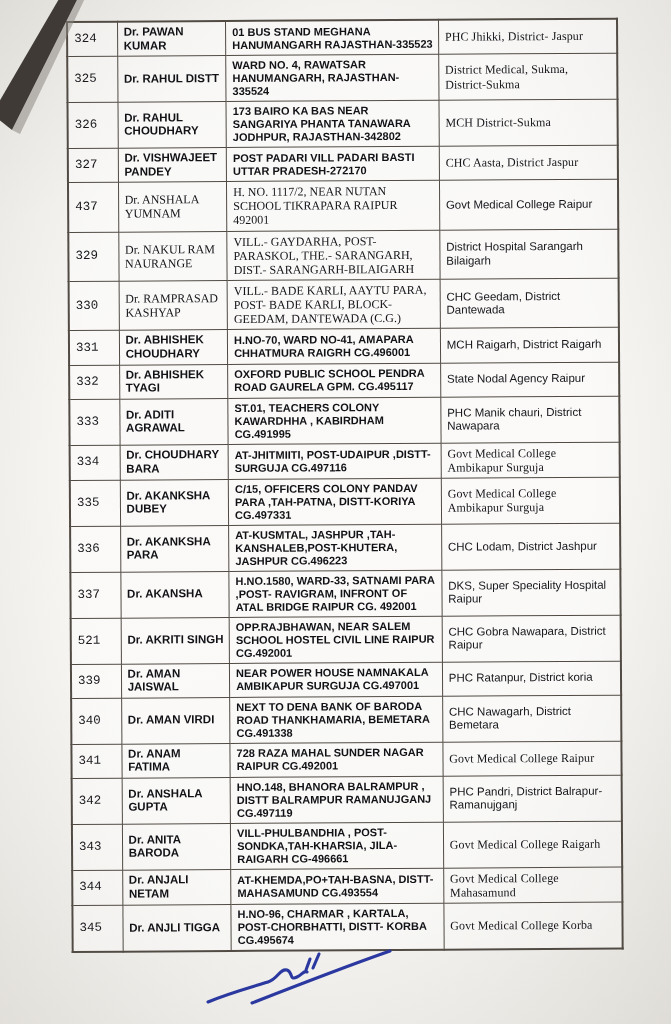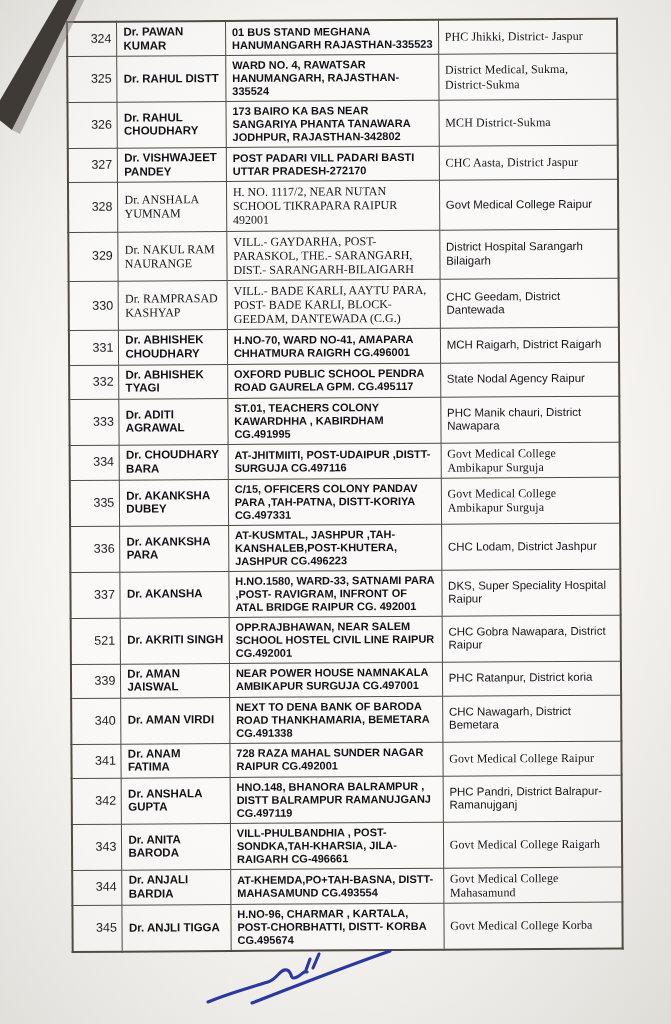--- a/index.html
+++ b/index.html
@@ -25,21 +25,21 @@
   .doc-table td{
     border:1px solid #514b44;
     padding:3px 5px 3px 6px;
     vertical-align:middle;
     line-height:1.18;
     word-wrap:break-word;
   }
   .doc-table{border:2px solid #514b44;}
   .f-serif{font-family:"Liberation Serif","DejaVu Serif",serif;font-weight:400;}
   .f-sans{font-family:"Liberation Sans","DejaVu Sans",sans-serif;}
-  .c-num{width:40px;text-align:right;font-size:12.5px;font-family:Liberation Sans, sans-serif;color:#1a1a1e;}
+  .c-num{width:40px;text-align:left;font-size:12.5px;font-family:Liberation Mono, monospace;color:#1a1a1e;}
   .c-name{width:100px;font-size:11.5px;}
   .c-addr{width:216px;font-size:11px;}
   .c-post{width:182px;font-size:11.5px;}
   .c-name.f-sans,.c-addr.f-sans{font-weight:700;color:#111116;}
   .c-post.f-sans{font-weight:400;color:#16161b;}
   .c-name.f-serif,.c-addr.f-serif{font-size:12px;}
   .c-post.f-serif{font-size:12px;letter-spacing:0.1px;}
   .signature-svg{position:absolute;left:200px;top:938px;z-index:4;}
 </style>
 </head>
@@ -72,21 +72,21 @@
           <td class="c-addr f-sans">173 BAIRO KA BAS NEAR SANGARIYA PHANTA TANAWARA JODHPUR, RAJASTHAN-342802</td>
           <td class="c-post f-serif">MCH District-Sukma</td>
         </tr>
         <tr>
           <td class="c-num f-serif">327</td>
           <td class="c-name f-sans">Dr. VISHWAJEET PANDEY</td>
           <td class="c-addr f-sans">POST PADARI VILL PADARI BASTI UTTAR PRADESH-272170</td>
           <td class="c-post f-serif">CHC Aasta, District Jaspur</td>
         </tr>
         <tr>
-          <td class="c-num f-serif">328</td>
+          <td class="c-num f-serif">437</td>
           <td class="c-name f-serif">Dr. ANSHALA YUMNAM</td>
           <td class="c-addr f-serif">H. NO. 1117/2, NEAR NUTAN SCHOOL TIKRAPARA RAIPUR 492001</td>
           <td class="c-post f-sans">Govt Medical College Raipur</td>
         </tr>
         <tr>
           <td class="c-num f-serif">329</td>
           <td class="c-name f-serif">Dr. NAKUL RAM NAURANGE</td>
           <td class="c-addr f-serif">VILL.- GAYDARHA, POST- PARASKOL, THE.- SARANGARH, DIST.- SARANGARH-BILAIGARH</td>
           <td class="c-post f-sans">District Hospital Sarangarh Bilaigarh</td>
         </tr>
@@ -169,21 +169,21 @@
           <td class="c-post f-sans">PHC Pandri, District Balrapur-Ramanujganj</td>
         </tr>
         <tr>
           <td class="c-num f-serif">343</td>
           <td class="c-name f-sans">Dr. ANITA BARODA</td>
           <td class="c-addr f-sans">VILL-PHULBANDHIA , POST-SONDKA,TAH-KHARSIA, JILA- RAIGARH CG-496661</td>
           <td class="c-post f-serif">Govt Medical College Raigarh</td>
         </tr>
         <tr>
           <td class="c-num f-serif">344</td>
-          <td class="c-name f-sans">Dr. ANJALI BARDIA</td>
+          <td class="c-name f-sans">Dr. ANJALI NETAM</td>
           <td class="c-addr f-sans">AT-KHEMDA,PO+TAH-BASNA, DISTT-MAHASAMUND CG.493554</td>
           <td class="c-post f-serif">Govt Medical College Mahasamund</td>
         </tr>
         <tr>
           <td class="c-num f-serif">345</td>
           <td class="c-name f-sans">Dr. ANJLI TIGGA</td>
           <td class="c-addr f-sans">H.NO-96, CHARMAR , KARTALA, POST-CHORBHATTI, DISTT- KORBA CG.495674</td>
           <td class="c-post f-serif">Govt Medical College Korba</td>
         </tr>
       </tbody>

